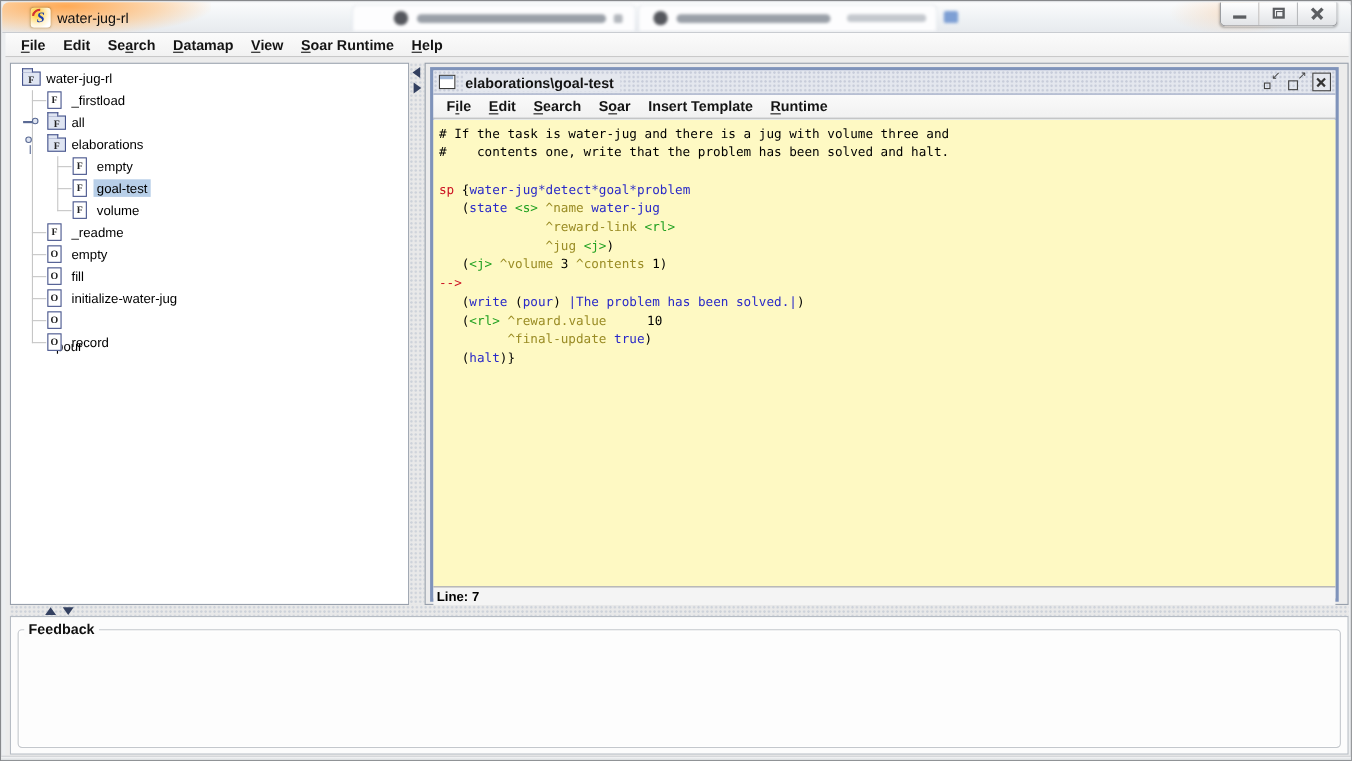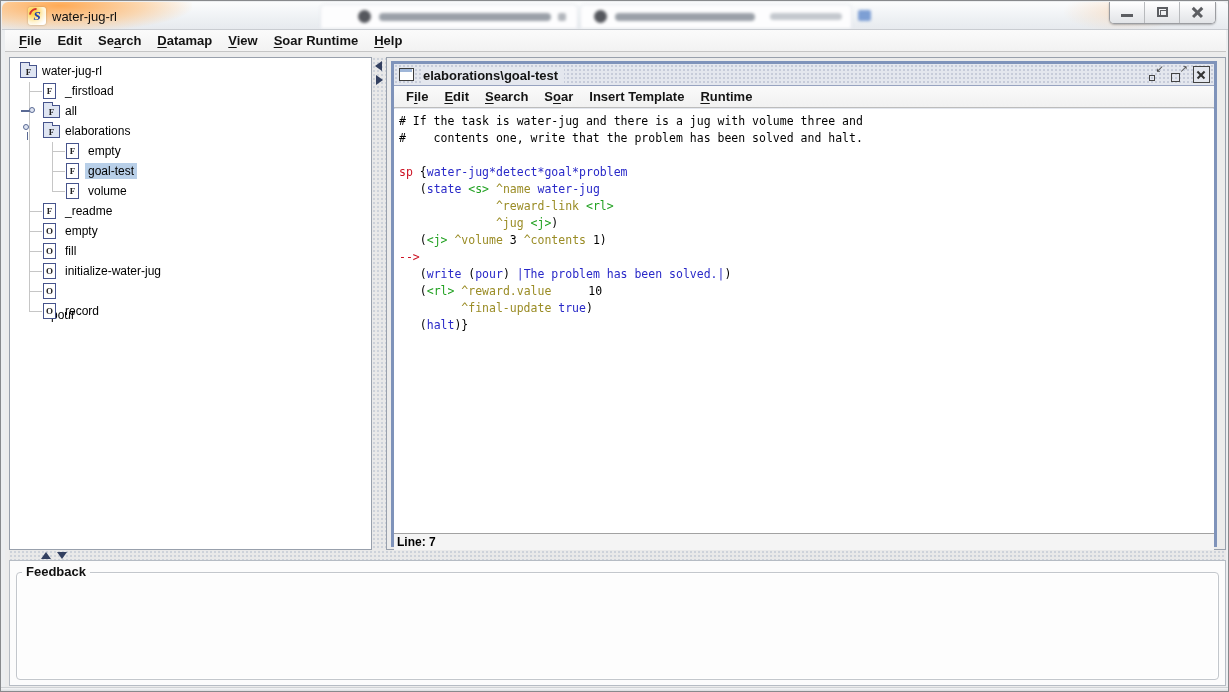--- a/index.html
+++ b/index.html
@@ -110,21 +110,21 @@
   .ifb-min .sq { position:absolute; left:2px; bottom:2px; width:6px; height:6px; border:1.5px solid #444; }
   .ifb-min .ar { position:absolute; right:0px; top:-3px; font-size:10px; color:#444; }
   .ifb-max .sq { position:absolute; left:1px; bottom:1px; width:9px; height:9px; border:1.5px solid #444; }
   .ifb-max .ar { position:absolute; right:-1px; top:-3px; font-size:10px; color:#444; }
   .ifb-close { border:1.5px solid #444; background:#e4e7ee; }
   .ifb-close .x1,.ifb-close .x2 { position:absolute; left:2px; top:6.5px; width:10px; height:1.8px; background:#333; }
   .ifb-close .x1 { transform:rotate(45deg); } .ifb-close .x2 { transform:rotate(-45deg); }
 
   .if-menubar { height:22px; background:linear-gradient(#fafafa,#f1f1f1); border-bottom:1px solid #bcbcbc;
                 display:flex; align-items:center; padding-left:4px; }
-  .editor { position:absolute; left:0; top:45px; width:820px; height:424px; background:#ffffff;
+  .editor { position:absolute; left:0; top:45px; width:820px; height:424px; background:#fef9c3;
             font-family:"DejaVu Sans Mono", monospace; font-size:11.5px; line-height:17px;
             padding:4px 0 0 5px; overflow:hidden; cursor:text; }
   .code-line { white-space:pre; height:17px; }
   .if-status { position:absolute; left:0; top:469px; width:820px; height:17px; background:#f4f4f4;
                border-top:1px solid #a2a2a2; font-size:12px; font-weight:bold; color:#000;
                line-height:16px; padding-left:3px; }
 
   
   .feedback { position:absolute; left:4px; top:508px; width:1217px; height:126px; background:#fcfcfc;
               border:1px solid #b6bcc4; }

